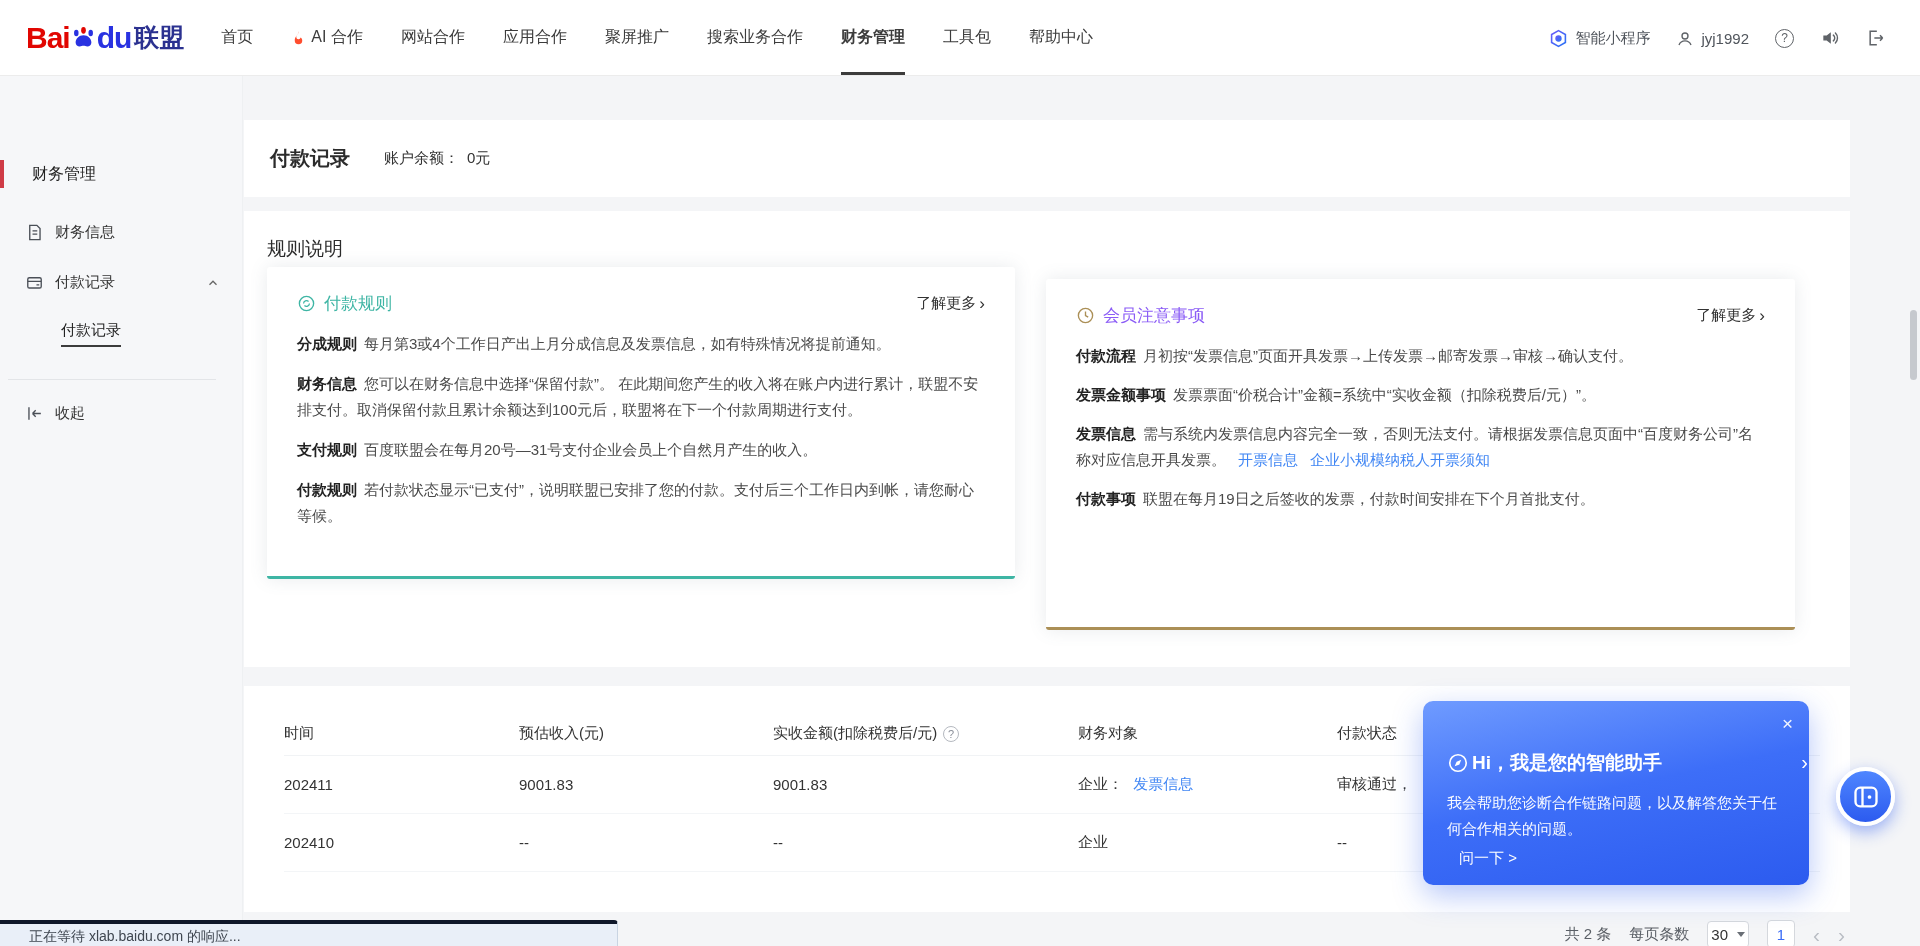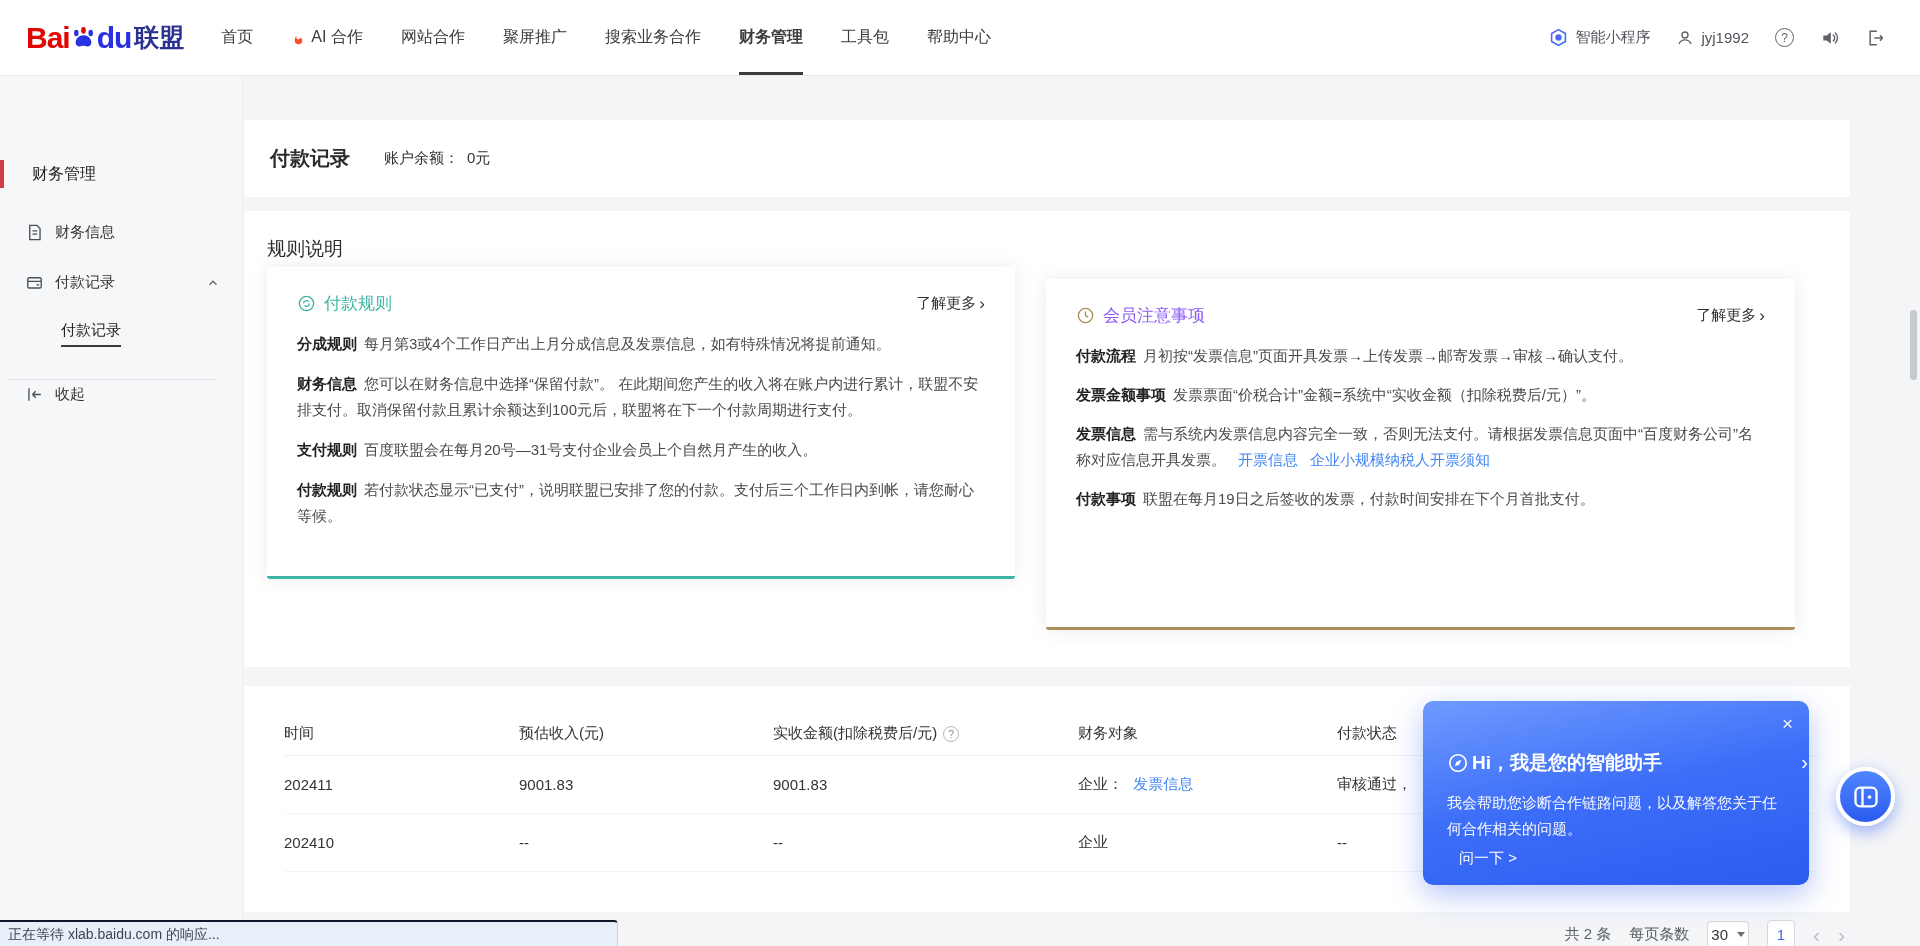--- a/index.html
+++ b/index.html
@@ -14,21 +14,21 @@
   .logo { display:flex; align-items:center; margin-right:18px; cursor:pointer; }
   .logo-bai { font-size:30px; font-weight:bold; color:#e10601; letter-spacing:-1px; }
   .logo-du  { font-size:30px; font-weight:bold; color:#2932e1; letter-spacing:-1px; }
   .logo-union { font-size:25px; font-weight:bold; color:#2b3190; margin-left:3px; }
   .nav-menu { display:flex; height:100%; }
   .nav-item { display:flex; align-items:center; gap:5px; padding:0 19px; font-size:16px;
     color:#3c3c3c; cursor:pointer; position:relative; height:100%; white-space:nowrap; }
   .nav-item.active { font-weight:bold; }
   .nav-item.active::after { content:""; position:absolute; left:19px; right:19px; bottom:0;
     height:3px; background:#3c3c3c; }
-  .nav-right { margin-left:auto; display:flex; align-items:center; gap:26px; color:#50555c; font-size:15px; }
+  .nav-right { margin-left:auto; display:flex; align-items:flex-end; gap:26px; color:#50555c; font-size:15px; }
   .nav-entry { display:flex; align-items:center; gap:7px; cursor:pointer; white-space:nowrap; }
   .help-circle { width:19px; height:19px; border:1.5px solid #5f6368; border-radius:50%;
     display:flex; align-items:center; justify-content:center; font-size:12px; color:#5f6368; }
   
   .sidebar { position:absolute; top:76px; left:0; width:243px; bottom:0; background:#f6f7f9; border-right:1px solid #eef0f2; }
   .side-title { position:absolute; top:84px; left:0; height:28px; display:flex; align-items:center;
     padding-left:28px; font-size:16px; color:#222; border-left:4px solid #cf3b46; font-weight:500; cursor:pointer; }
   .side-item { position:absolute; left:25px; right:22px; display:flex; align-items:center; gap:11px;
     font-size:15px; color:#333; cursor:pointer; }
   .side-item .chev { margin-left:auto; }
@@ -84,22 +84,22 @@
   .assistant-close { position:absolute; top:12px; right:16px; font-size:19px; color:rgba(255,255,255,.92); cursor:pointer; }
   .assistant-body { margin-top:14px; font-size:15px; line-height:26px; color:rgba(255,255,255,.97); }
   .assistant-ask { position:absolute; left:24px; bottom:17px; font-size:15px; cursor:pointer;margin-left:12px; }
   .assistant-chev { position:absolute; right:1px; top:50px; font-size:20px; color:#fff; }
   .float-btn { position:absolute; left:1836px; top:767px; width:59px; height:59px; border-radius:50%;
     background:linear-gradient(180deg,#4f86ff,#2c5bef); border:4px solid #fff;
     display:flex; align-items:center; justify-content:center; cursor:pointer; z-index:41;
     box-shadow:0 6px 16px rgba(44,91,239,.45); }
   
   .status-bubble { position:absolute; left:0; bottom:0; width:618px; height:26px; background:#e9eff8;
-    border-top:2px solid #0f172a; border-right:1px solid #c9d4e2; border-top-right-radius:4px;
-    font-size:14px; color:#3f4650; line-height:25px; padding:0 8px; z-index:60; }
+    border-top:4px solid #0f172a; border-right:1px solid #c9d4e2; border-top-right-radius:4px;
+    font-size:14px; color:#3f4650; line-height:25px; padding:0 29px; z-index:60; }
   .scroll-thumb { position:absolute; right:3px; top:310px; width:7px; height:70px; border-radius:4px;
     background:#c6c9ce; z-index:50; cursor:pointer; }
   svg { display:block; }
 </style>
 </head>
 <body>
 
 <header class="navbar">
   <div class="logo">
     <span class="logo-bai">Bai</span>
@@ -122,20 +122,23 @@
     <span class="nav-item">
       <span>
         <svg width="15" height="17" viewBox="0 0 24 24">
             <path d="M12 2c1 4-3.5 5.5-3.5 9.5a3.5 3.5 0 0 0 6.9.6C16.9 13.4 18 14.8 18 16.6A6 6 0 0 1 6 16.6C6 10 12 8.2 12 2z" fill="#ff4d2e"></path>
           </svg>
       </span>
       <span>AI 合作</span>
     </span>
     <span class="nav-item">
         <span>网站合作</span>
+      </span>
+    <span class="nav-item">
+        <span>应用合作</span>
       </span>
     <span class="nav-item">
         <span>聚屏推广</span>
       </span>
     <span class="nav-item">
         <span>搜索业务合作</span>
       </span>
     <span class="nav-item active">
         <span>财务管理</span>
       </span>
@@ -219,21 +222,21 @@
         </svg>
     </span>
   </div>
 
   <div class="side-subitem">
     <span>付款记录</span>
   </div>
 
   <div class="side-divider"></div>
 
-  <div class="side-item" style="top:309px">
+  <div class="side-item" style="top:328px">
     <span>
       <svg width="19" height="19" viewBox="0 0 24 24">
         <path d="M5 4v16" stroke="#4a4f57" stroke-width="1.7"></path>
         <path d="M20 12H9.5m0 0l4-4m-4 4l4 4" stroke="#4a4f57" stroke-width="1.7" fill="none"></path>
       </svg>
     </span>
     <span>收起</span>
   </div>
 </aside>
 

